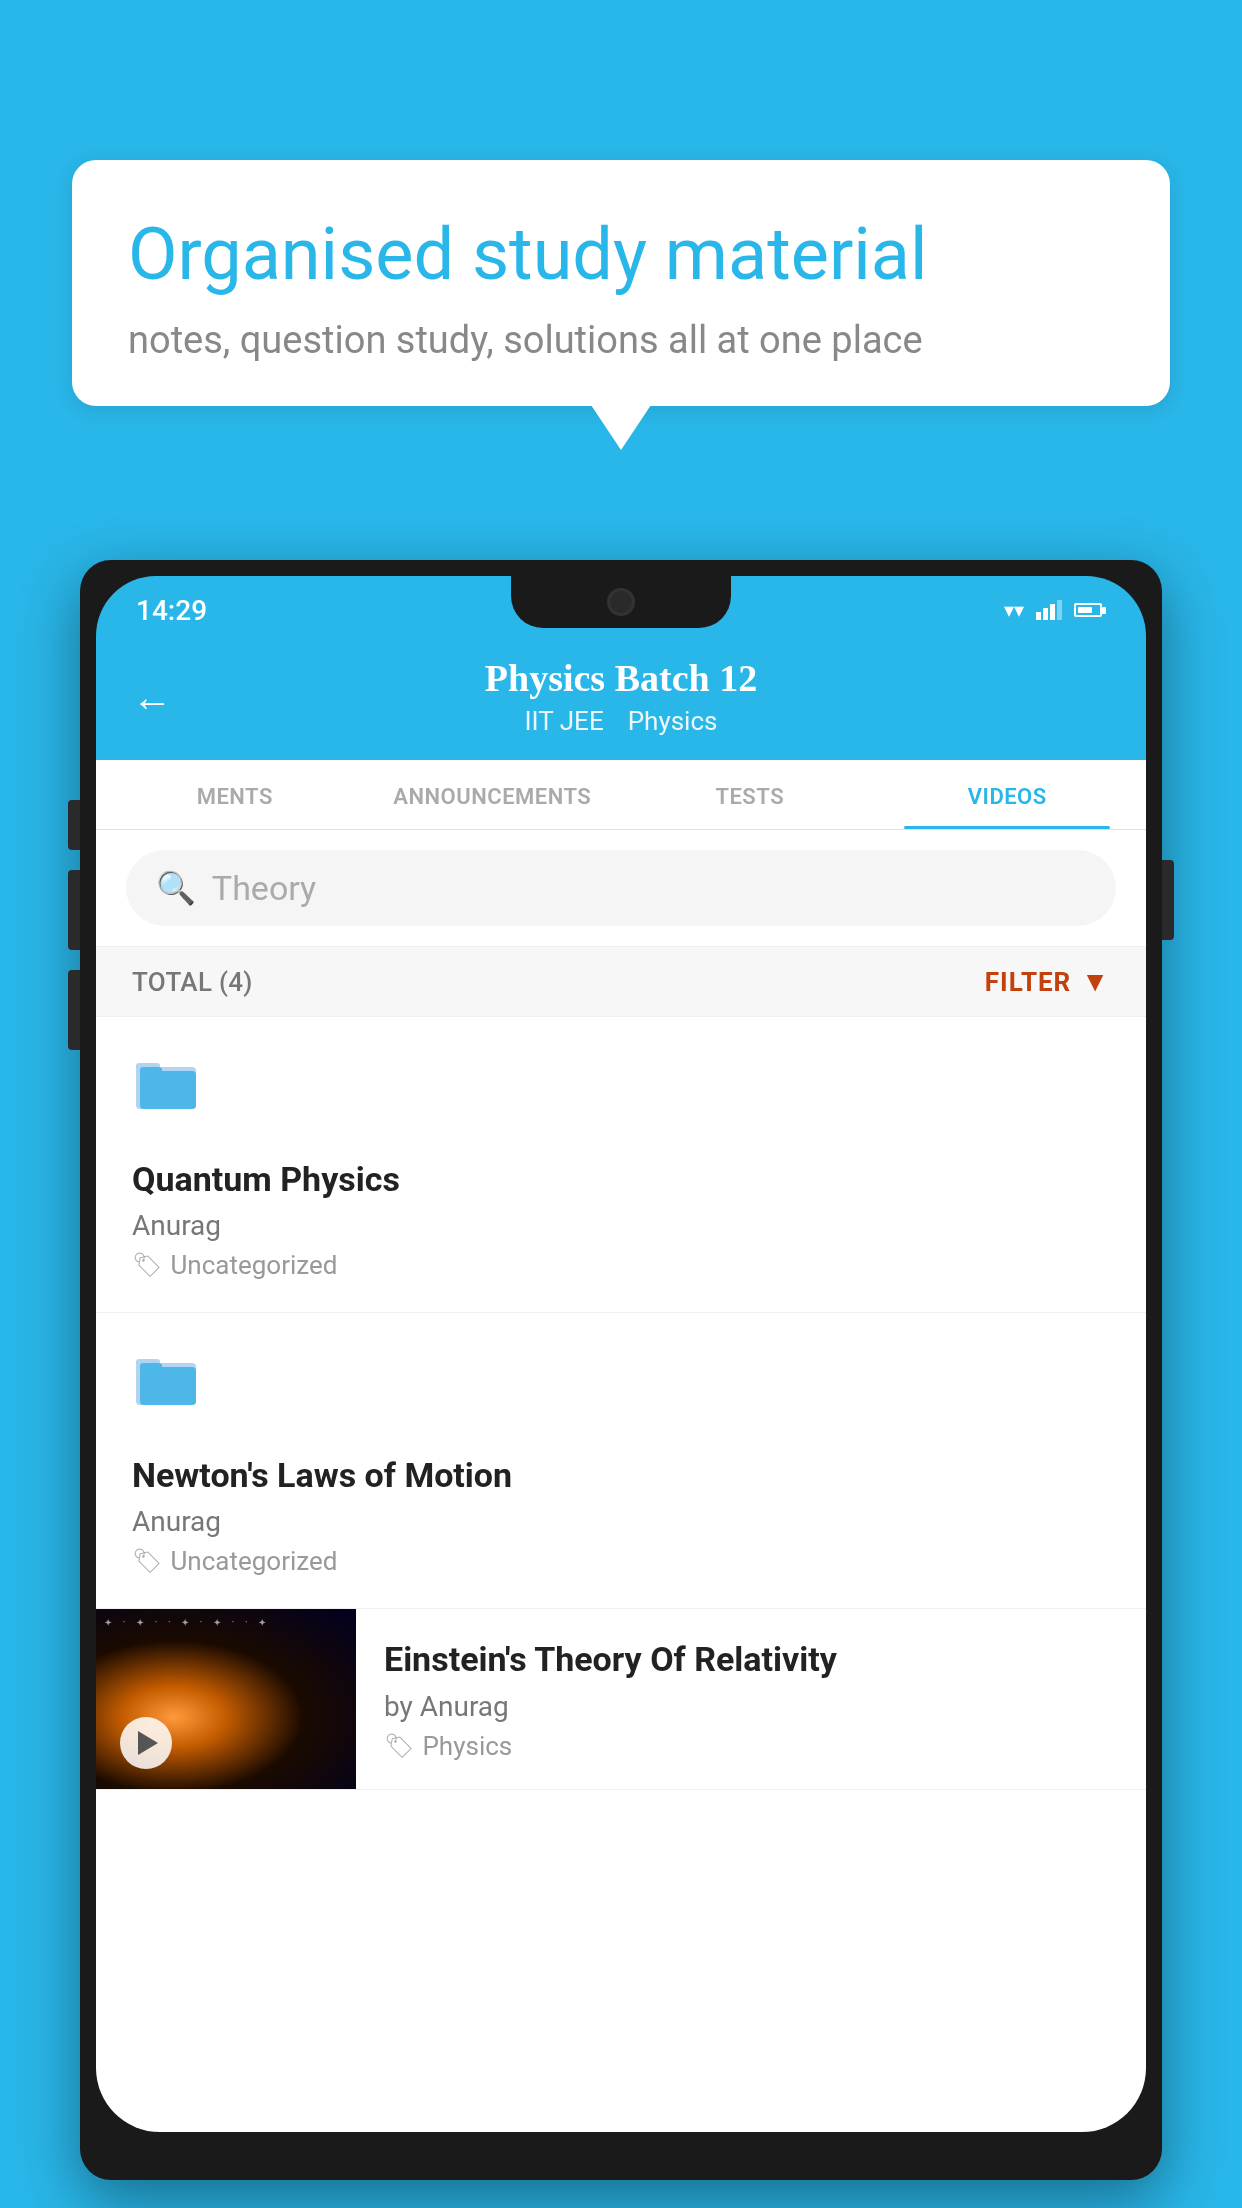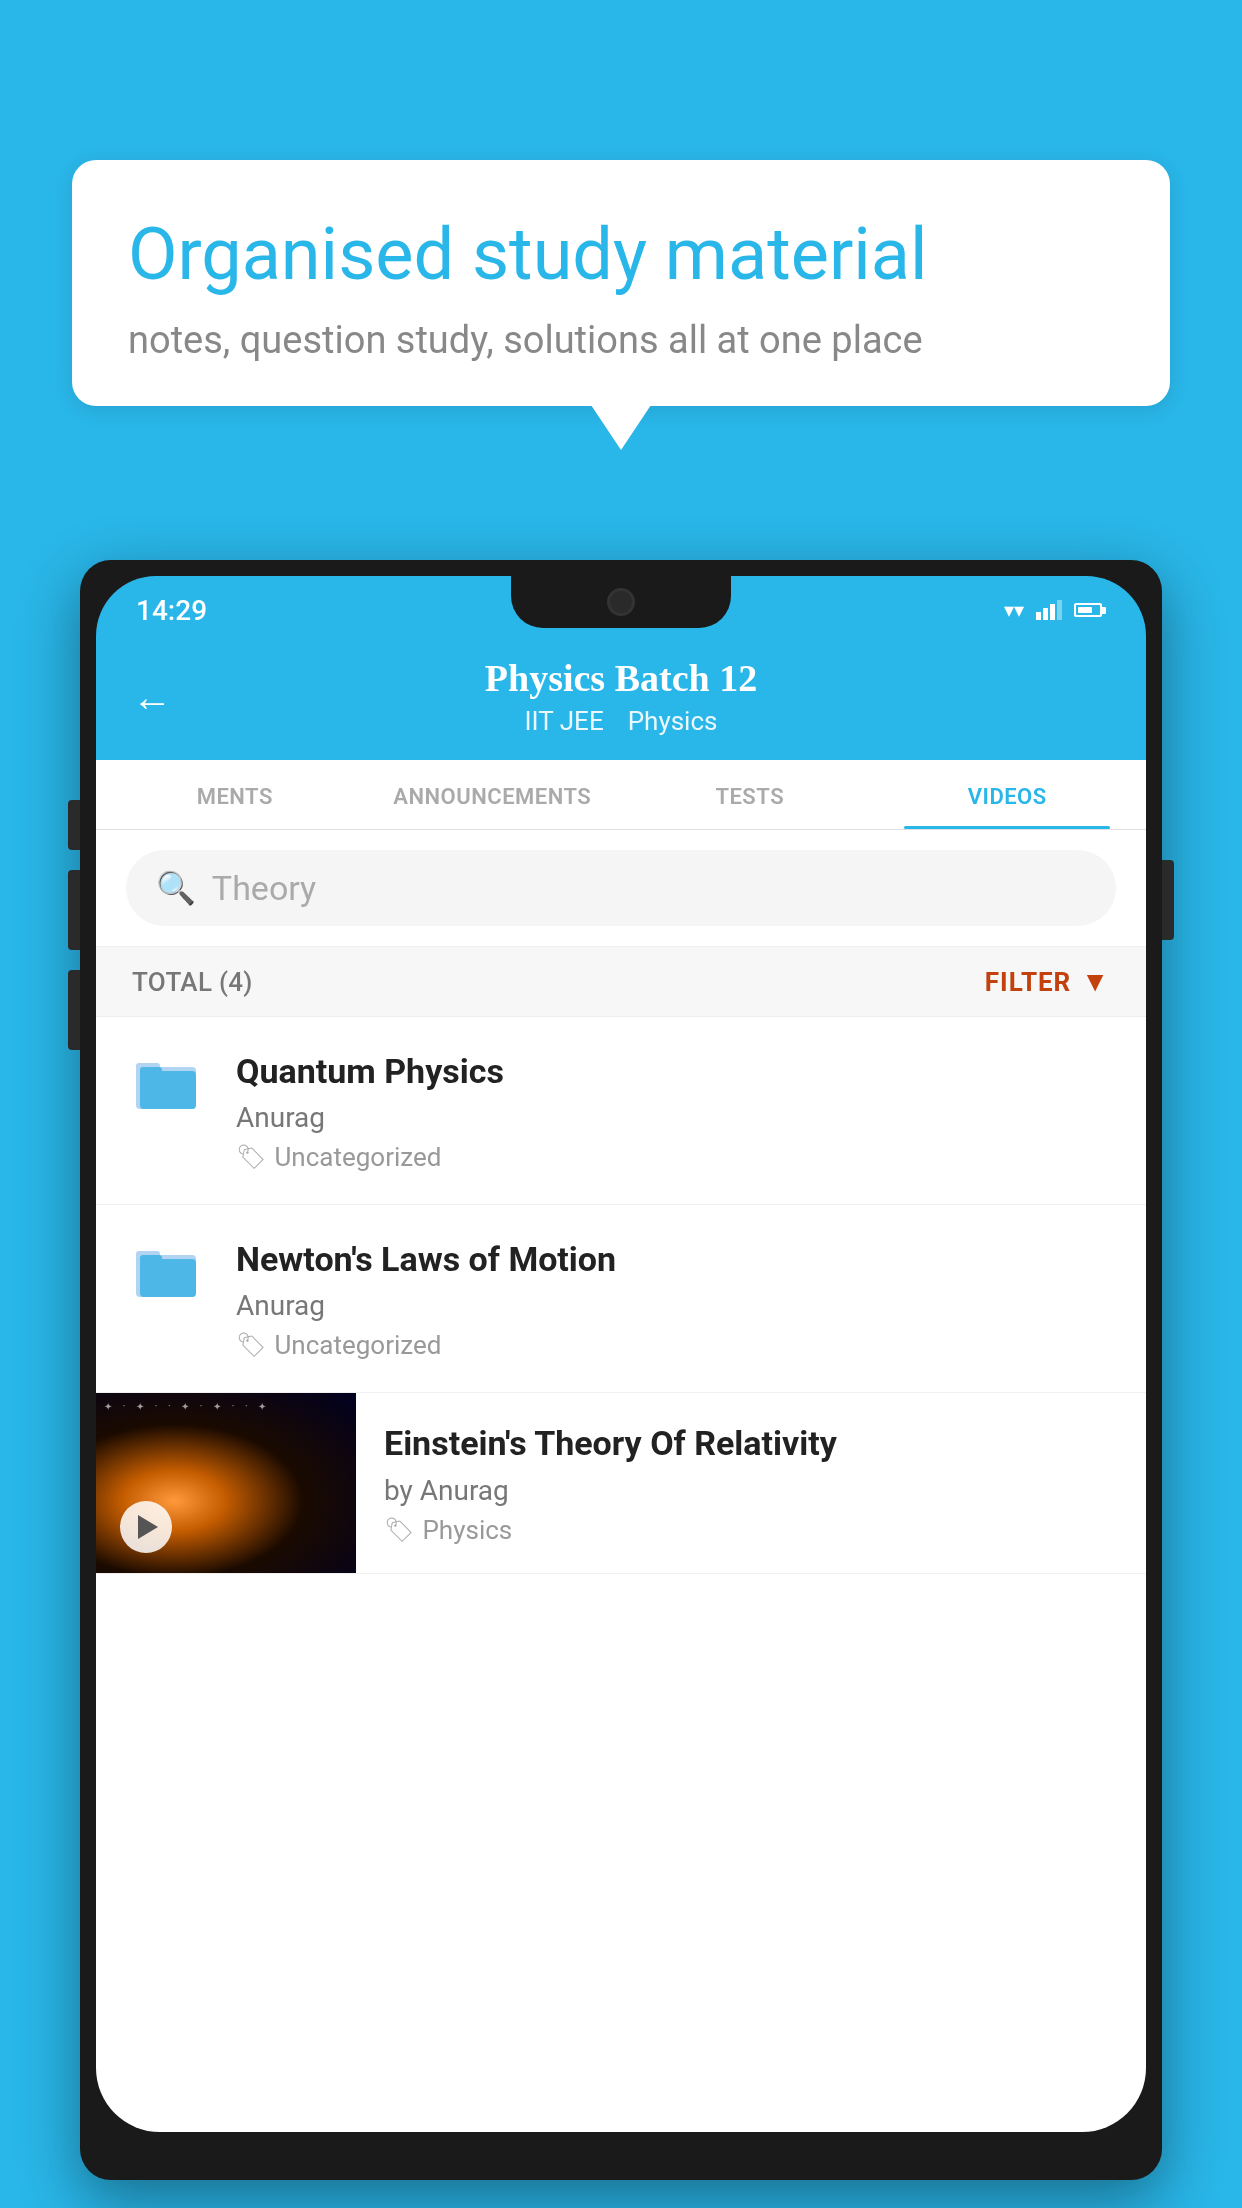--- a/index.html
+++ b/index.html
@@ -262,20 +262,21 @@
       background: white;
       overflow: hidden;
     }
 
     .video-item {
       display: flex;
       align-items: flex-start;
       padding: 32px 36px;
       border-bottom: 1px solid #f0f0f0;
       gap: 24px;
+      flex-direction: column;
     }
 
     .video-icon-wrap {
       width: 80px;
       height: 80px;
       flex-shrink: 0;
       margin-top: 4px;
     }
 
     

